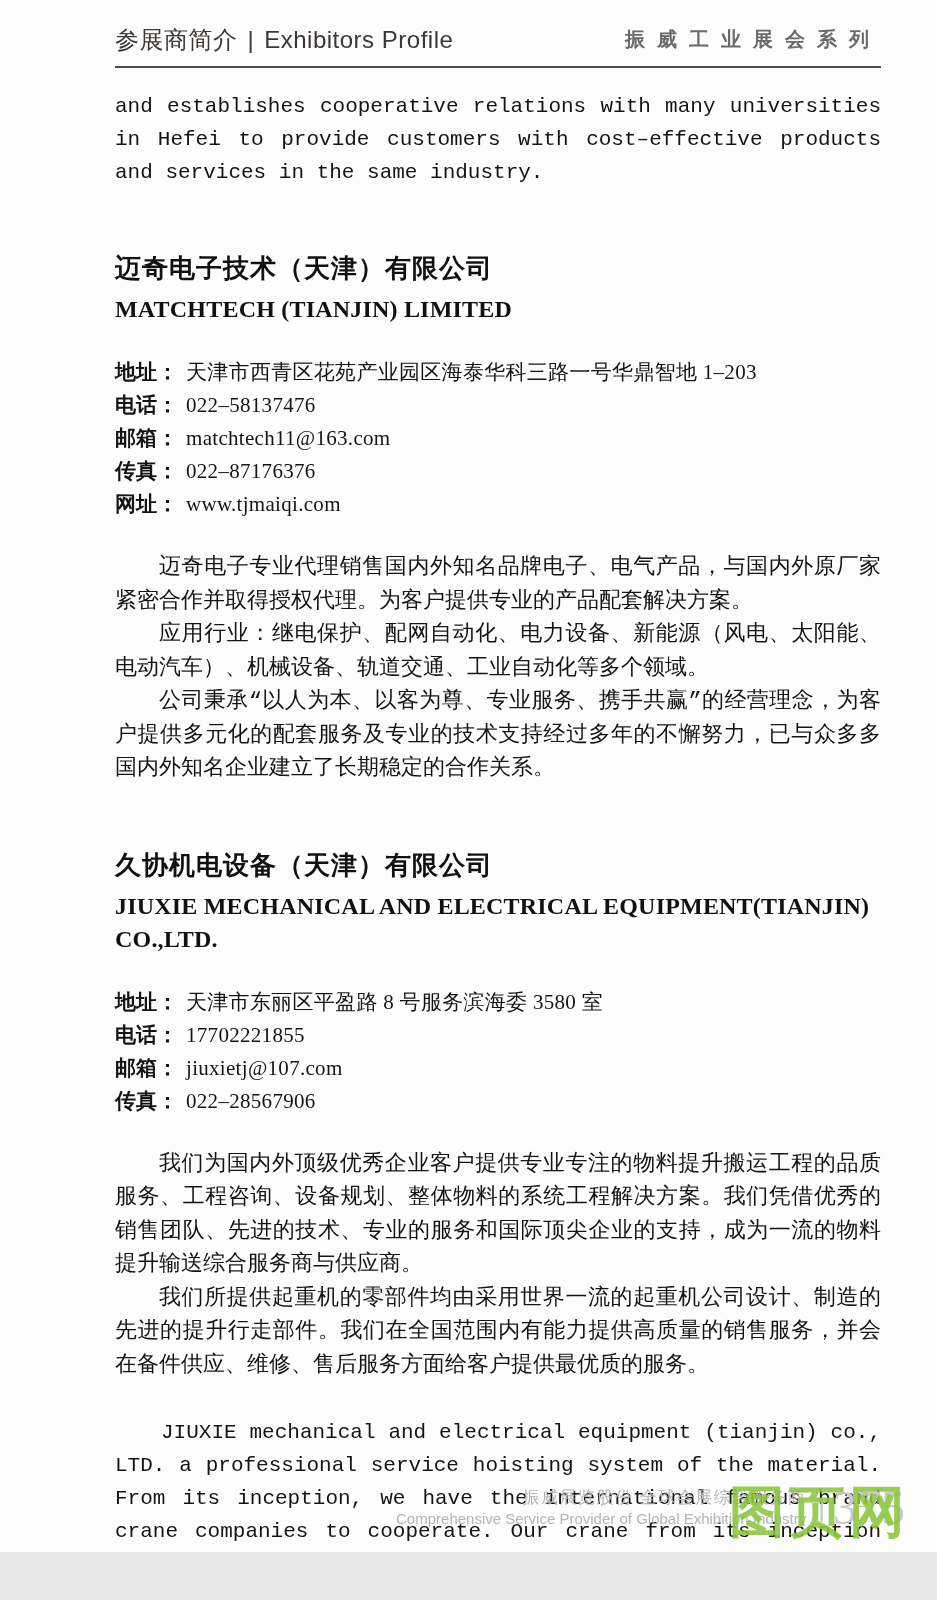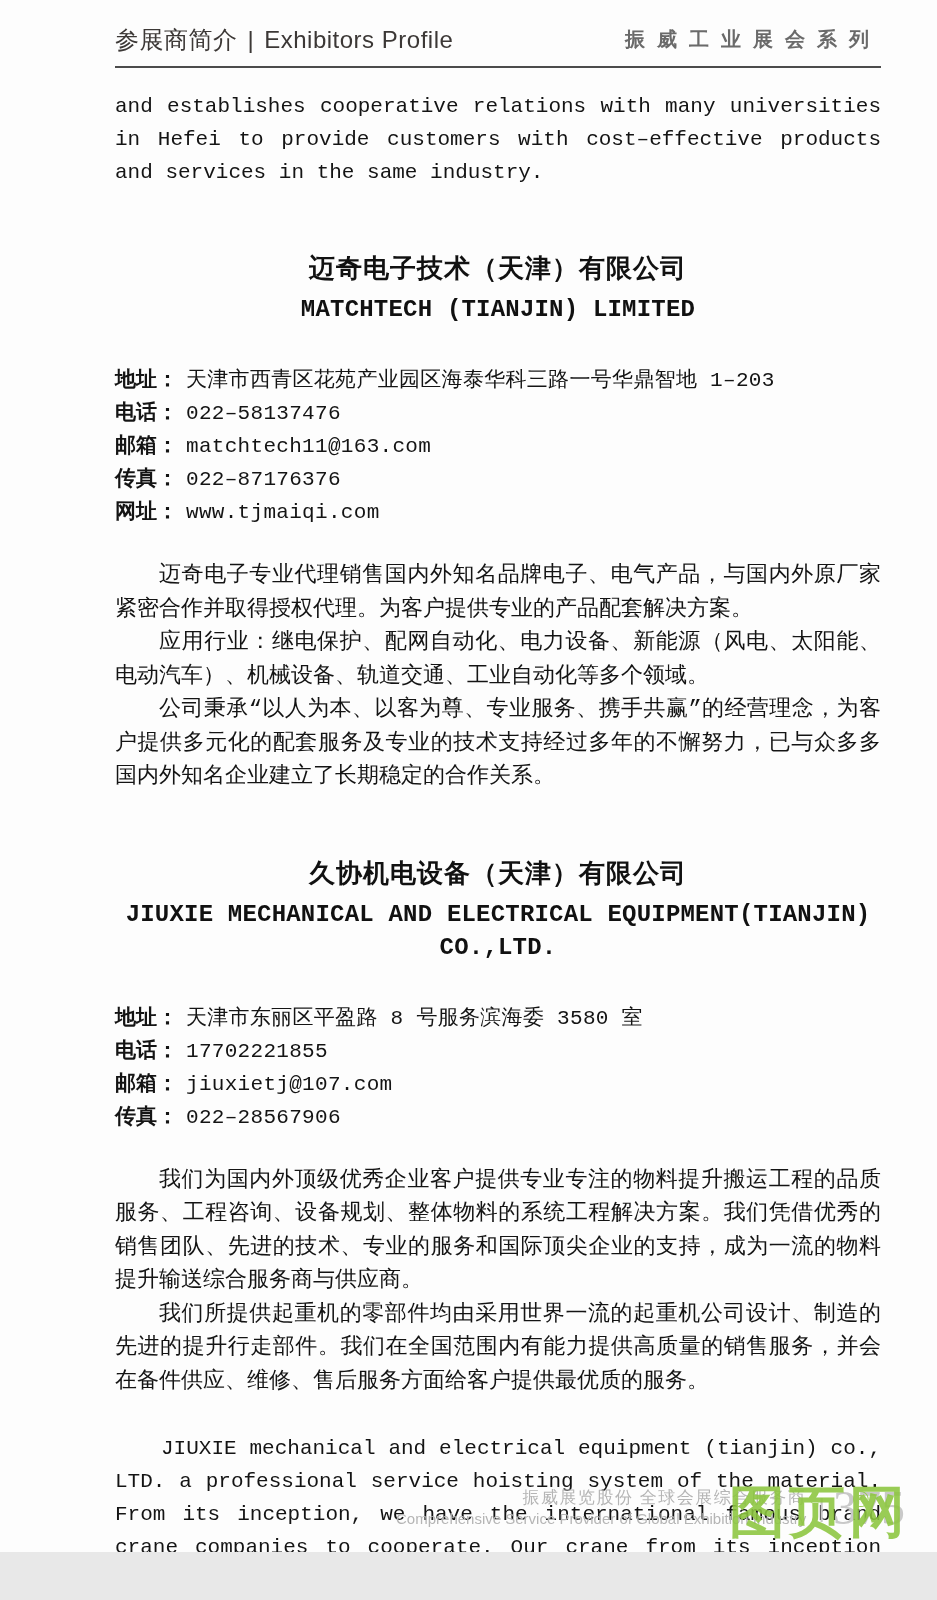--- a/index.html
+++ b/index.html
@@ -6,21 +6,21 @@
   .page{
     position:relative;
     width:937px;height:1552px;
     margin:0 auto;
     background:#fdfdfd;
     overflow:hidden;
     color:#161616;
     box-sizing:border-box;
     padding:24px 56px 0 115px;
   }
-  .sans{font-family:Liberation Mono, monospace;text-align:center;}
+  .sans{font-family:Liberation Serif, serif;}
   .serif{font-family:Liberation Mono, monospace;}
 
   
   .hdr{
     display:flex;justify-content:space-between;align-items:flex-end;
     border-bottom:2px solid #4c4c4c;
     padding-bottom:10px;
   }
   .hdr-left{
     font-family:"Liberation Sans","DejaVu Sans",sans-serif;
@@ -43,21 +43,21 @@
   
   .company{margin-top:62px;}
   .co-name-zh{
     margin:0;font-size:26px;font-weight:bold;color:#111;
     letter-spacing:1px;
   }
   .co-name-en{
     margin:7px 0 0 0;font-size:24px;font-weight:bold;color:#111;
     letter-spacing:0.2px;line-height:33px;
   }
-  .contacts{margin-top:38px;}
+  .contacts{margin-top:30px;}
   .contact-row{
     font-size:21px;line-height:33px;color:#141414;
     display:flex;align-items:baseline;
   }
   .contact-row .lbl{font-weight:bold;flex:0 0 auto;margin-right:8px;}
   .contact-row .val{font-weight:normal;letter-spacing:0.3px;}
 
   .paras{margin-top:30px;}
   .para-zh{
     margin:0;

